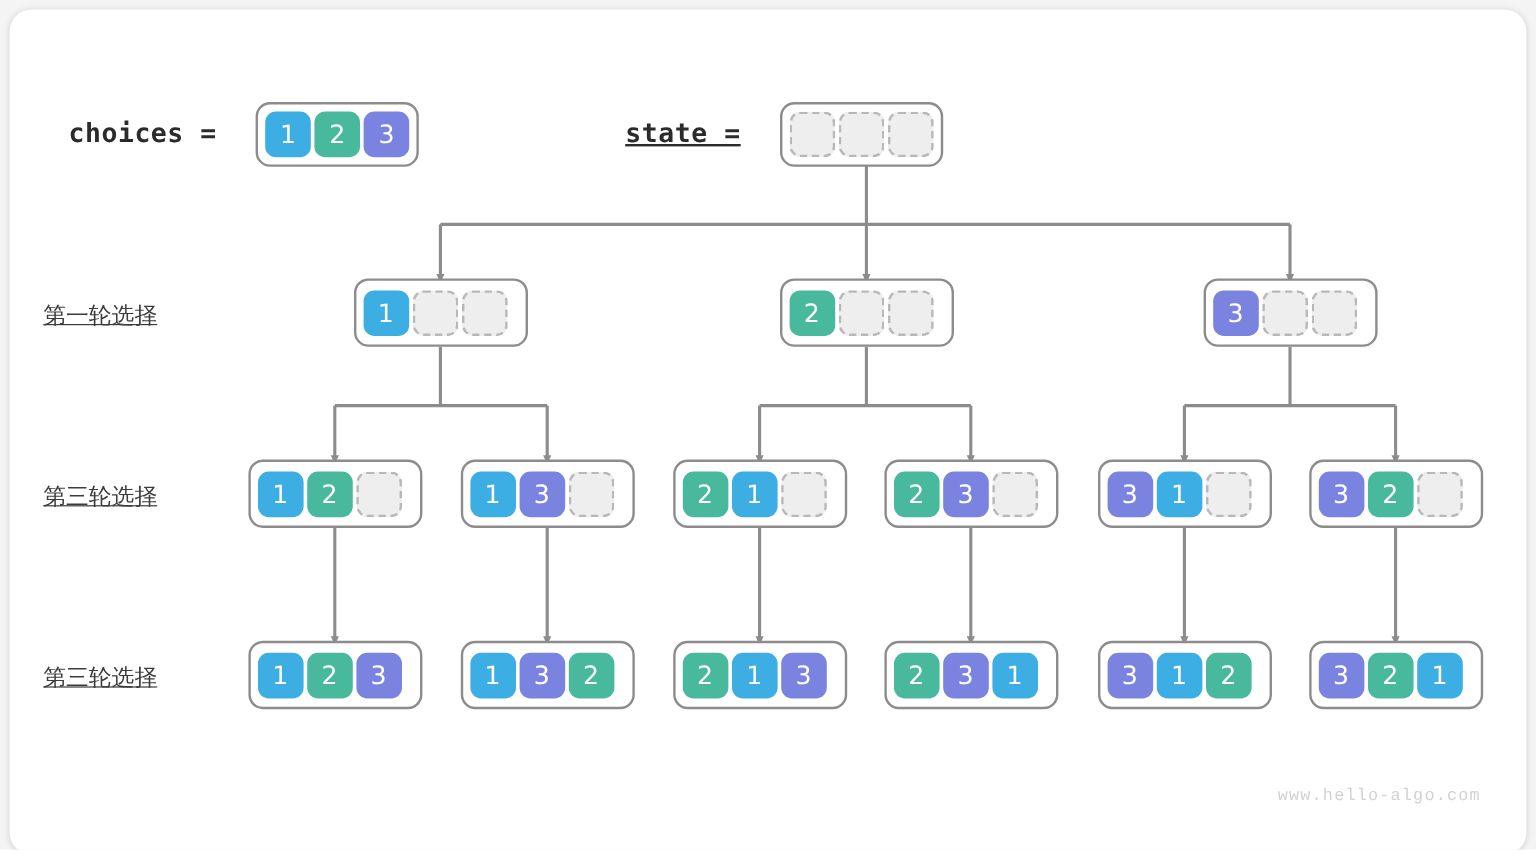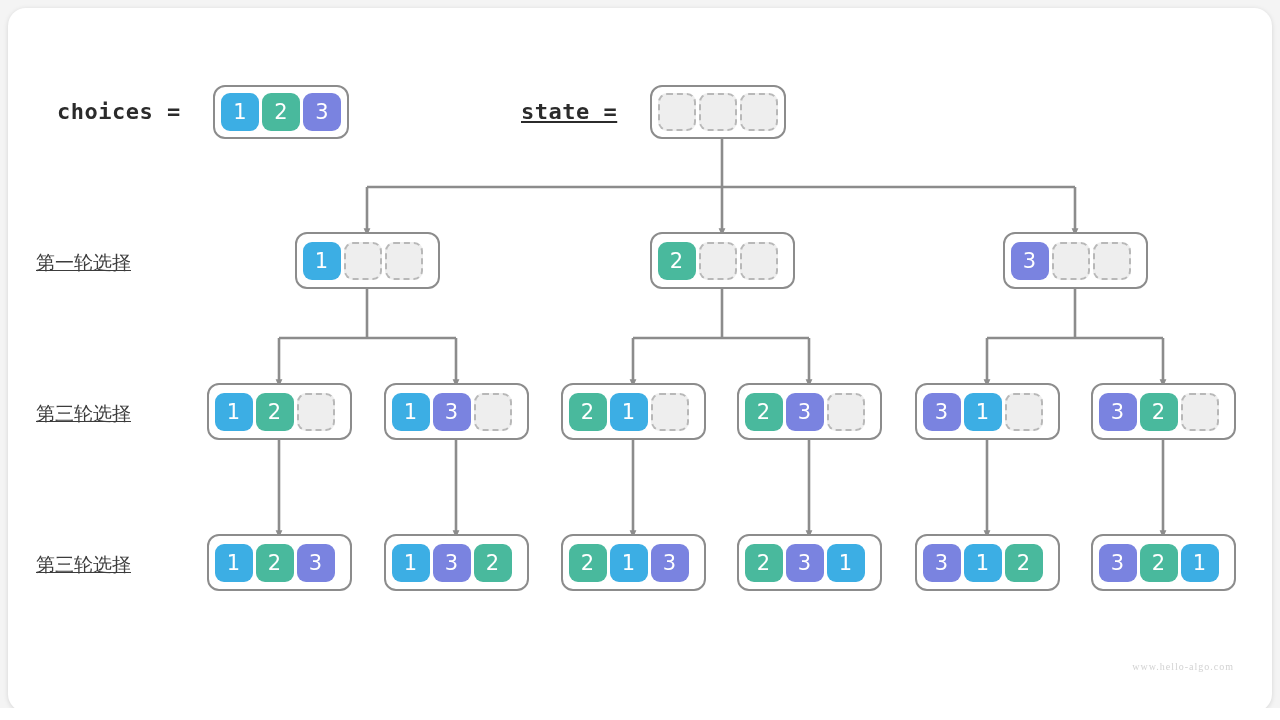--- a/index.html
+++ b/index.html
@@ -41,22 +41,22 @@
     position: absolute;
     font-family: "DejaVu Sans", sans-serif;
     font-size: 19px;
     color: #3c3c3c;
     white-space: nowrap;
     text-decoration: underline;
   }
   .watermark {
     position: absolute;
     right: 46px; bottom: 36px;
-    font-family: Liberation Serif, serif;
-    font-size: 10px;
+    font-family: Liberation Mono, monospace;
+    font-size: 14px;
     color: #d2d2d2;
     letter-spacing: 1px;
   }
   
   .array {
     position: absolute;
     display: flex;
     align-items: center;
     gap: 3px;
     padding: 6px;

